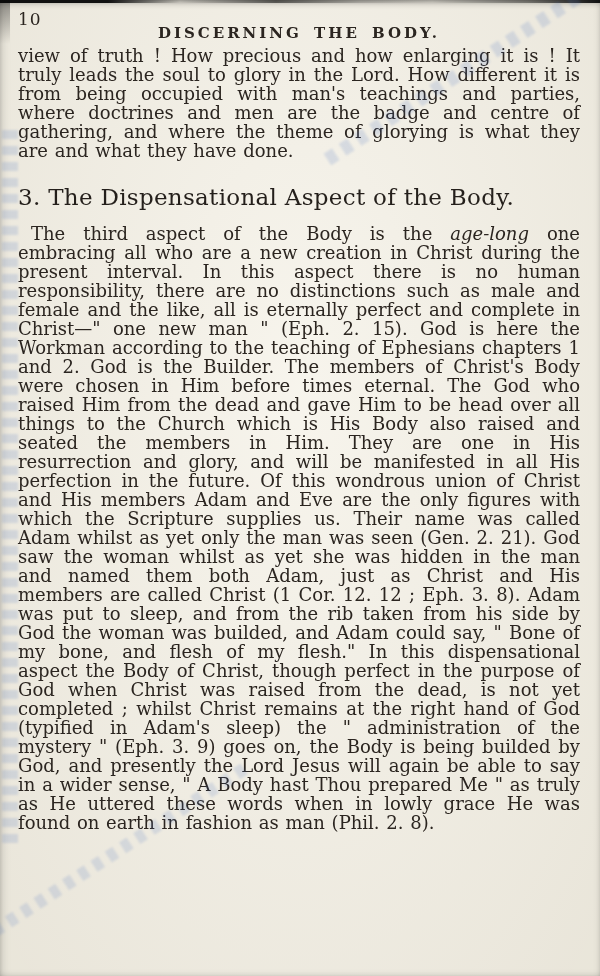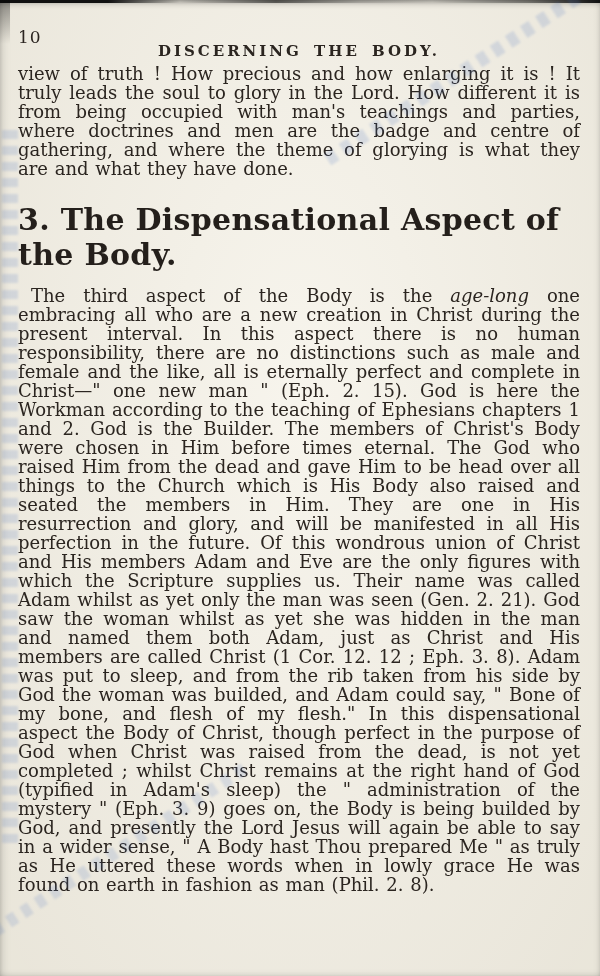--- a/index.html
+++ b/index.html
@@ -10,21 +10,21 @@
     background:#f3efe3;
     background-image:
       radial-gradient(ellipse at 50% 40%, rgba(255,255,255,0.35), rgba(0,0,0,0.04) 95%);
     box-shadow:
       inset 0 7px 9px -7px rgba(0,0,0,0.65),
       inset 7px 0 12px -9px rgba(0,0,0,0.35),
       inset -5px 0 10px -8px rgba(0,0,0,0.30),
       inset 0 -5px 10px -8px rgba(0,0,0,0.30);
     overflow:hidden;
     box-sizing:border-box;
-    padding:26px 20px 0 18px;
+    padding:8px 20px 0 18px;
     font-family:"DejaVu Serif", serif;
     color:#2b2520;
   }
   .scan-edge-top{
     position:absolute;top:0;left:0;width:100%;height:3px;
     background:linear-gradient(to right,#111 0%,#111 18%,transparent 30%,rgba(0,0,0,.55) 46%,rgba(0,0,0,.15) 60%,transparent 72%,rgba(0,0,0,.4) 88%,#111 100%);
   }
   .scan-blot-tl{
     position:absolute;top:0;left:0;width:10px;height:44px;
     background:linear-gradient(to bottom,rgba(0,0,0,.8),rgba(0,0,0,0));
@@ -60,22 +60,22 @@
   }
   .body-text p{
     font-size:18px;
     line-height:19px;
     text-align:justify;
     margin:0;
     word-spacing:1px;
   }
   .para-continued{margin-bottom:0;}
   .section-heading{
-    font-size:30px;
-    font-weight:700;
+    font-size:23px;
+    font-weight:400;
     letter-spacing:.3px;
     margin:24px 0 14px 0;
     color:#241f1b;
   }
   .para-indent{text-indent:13px;}
   em{}
 </style>
 </head>
 <body>
 

